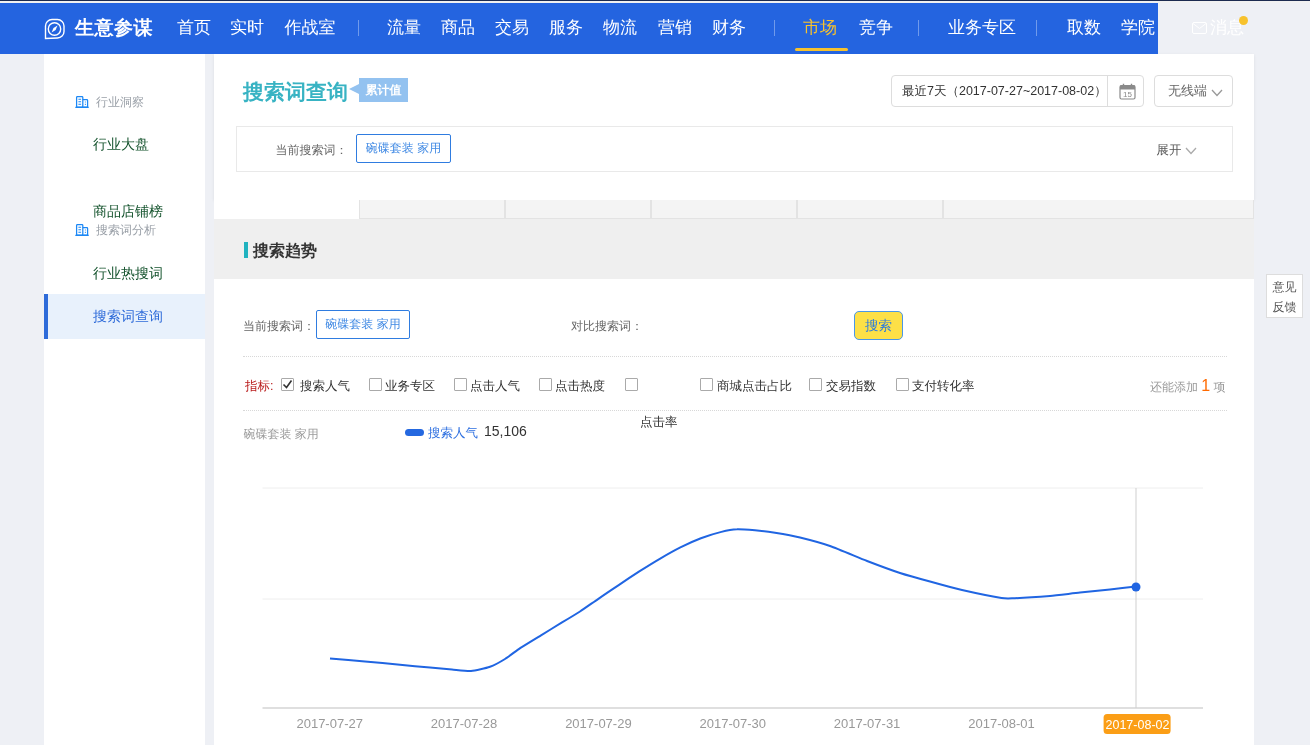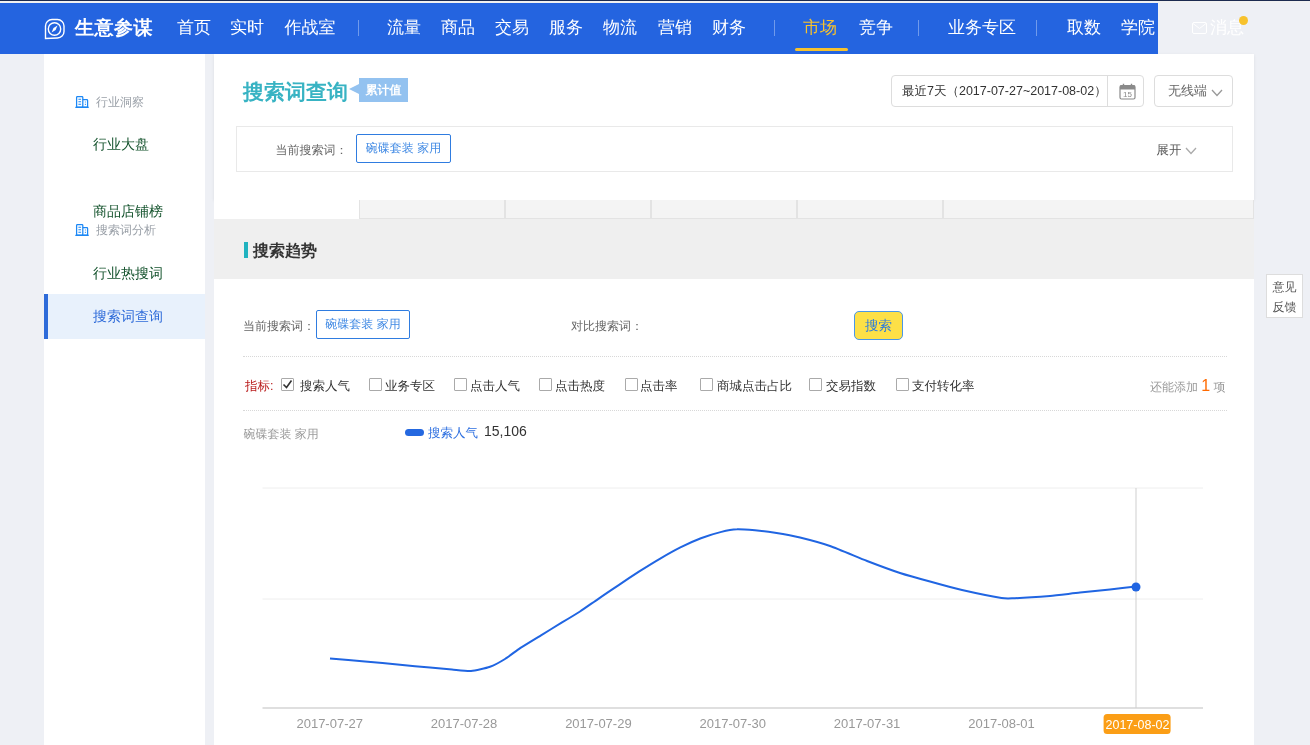--- a/index.html
+++ b/index.html
@@ -185,21 +185,21 @@
     </svg>
   </div>
     <span class="cblbl" style="left:86px;">搜索人气</span>
   <div class="cb" style="left:155px;"></div>
     <span class="cblbl" style="left:171px;">业务专区</span>
   <div class="cb" style="left:240px;"></div>
     <span class="cblbl" style="left:256px;">点击人气</span>
   <div class="cb" style="left:325px;"></div>
     <span class="cblbl" style="left:341px;">点击热度</span>
   <div class="cb" style="left:411px;"></div>
-    <span class="cblbl" style="left:426px;">点击率</span>
+    <span class="cblbl" style="left:426px;margin-top:36px;">点击率</span>
   <div class="cb" style="left:486px;"></div>
     <span class="cblbl" style="left:503px;">商城点击占比</span>
   <div class="cb" style="left:595px;"></div>
     <span class="cblbl" style="left:612px;">交易指数</span>
   <div class="cb" style="left:682px;"></div>
     <span class="cblbl" style="left:698px;font-family:Liberation Serif, serif;">支付转化率</span>
   <span class="abs" style="left:936px;top:98px;font-size:12px;color:#999;">还能添加 <span style="color:#ff6a00;font-size:16px;">1</span> 项</span>
 
   <div class="dotted" style="top:131px;"></div>
 

